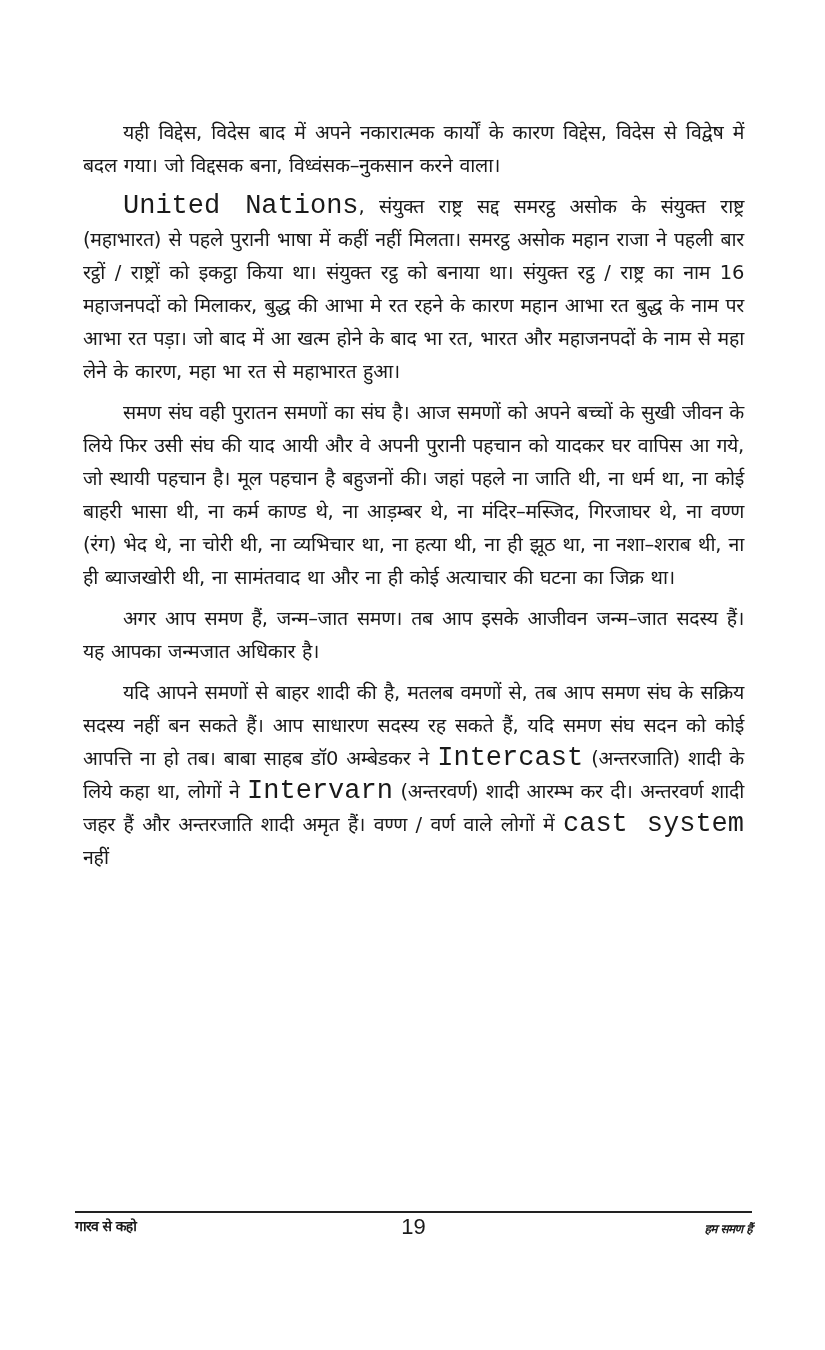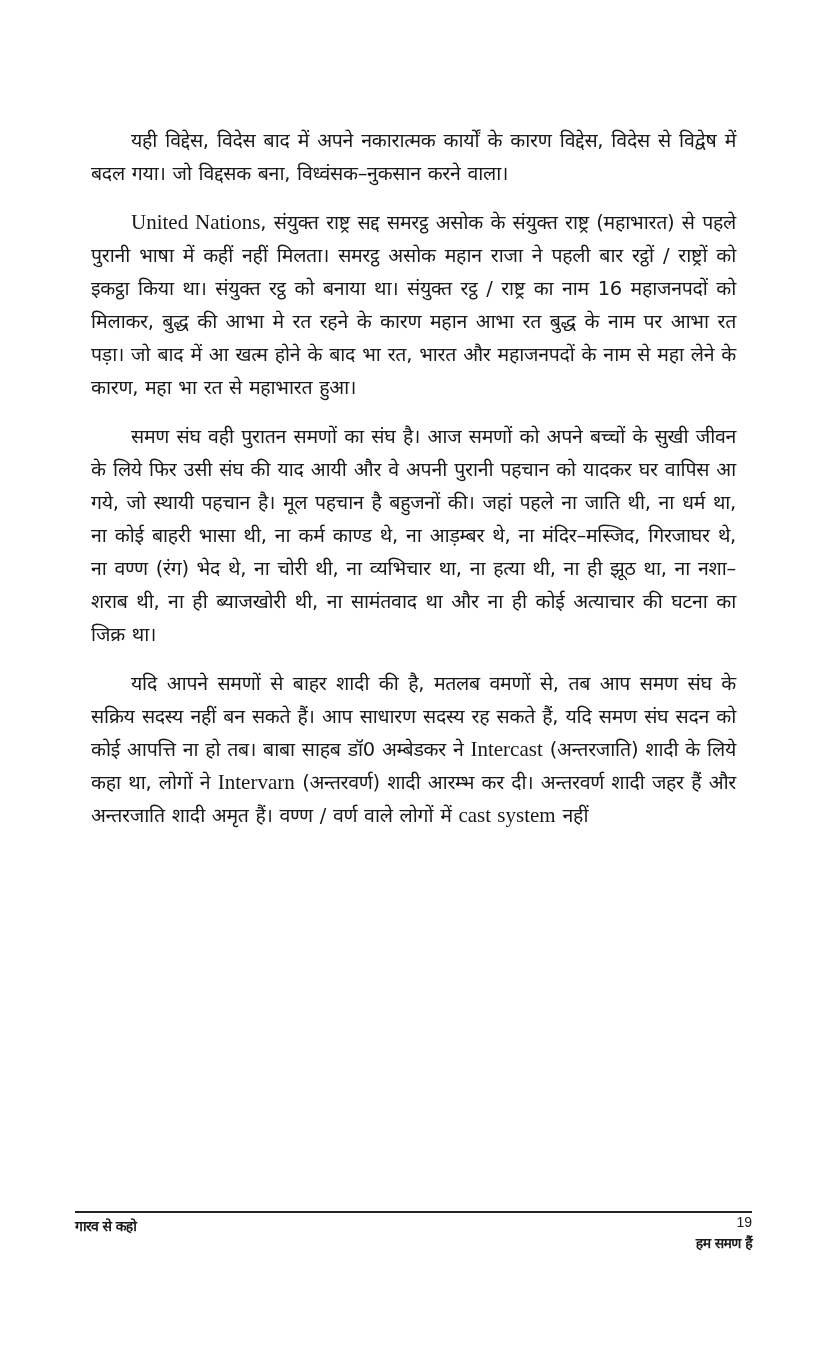--- a/index.html
+++ b/index.html
@@ -14,35 +14,35 @@
     overflow: hidden;
     color: #1a1a1a;
   }
   .page {
     position: absolute;
     left: 75px;
     top: 108px;
     width: 677px;
   }
   .para {
-    margin: 16px;
+    margin: 8px;
     font-family: "DejaVu Sans", sans-serif;
     font-size: 19.5px;
     line-height: 33px;
     text-align: justify;
     text-indent: 40px;
     letter-spacing: -0.3px;
     word-spacing: 1px;
   }
   .para + .para {
     margin-top: 0;
   }
   .latin {
-    font-family: Liberation Serif, serif;
-    font-size: 21px;
+    font-family: Liberation Mono, monospace;
+    font-size: 27px;
     letter-spacing: 0;
   }
   .bold {
     font-weight: normal;
   }
   .footer-rule {
     position: absolute;
     left: 75px;
     top: 1211px;
     width: 677px;
@@ -63,48 +63,52 @@
     font-family: "DejaVu Sans", sans-serif;
     font-weight: bold;
     font-size: 14px;
     letter-spacing: -0.6px;
   }
   .footer-center {
     position: absolute;
     left: 0;
     right: 0;
     top: 0;
-    text-align: right;
+    text-align: center;
     font-family: "Liberation Sans", sans-serif;
-    font-size: 14px;
+    font-size: 22px;
   }
   .footer-right {
     position: absolute;
     right: 0;
-    top: 19px;
+    top: 6px;
     font-family: "DejaVu Sans", sans-serif;
     font-weight: bold;
-    font-size: 14px;
+    font-size: 12px;
     letter-spacing: -0.6px;
+    font-style: italic;
   }
 </style>
 </head>
 <body>
 
 <div class="page">
   <p class="para">
     <span>यही विद्देस, विदेस बाद में अपने नकारात्मक कार्यों के कारण विद्देस, विदेस से विद्वेष में बदल गया। जो विद्दसक बना, विध्वंसक–नुकसान करने वाला।</span>
   </p>
   <p class="para">
     <span class="latin">United Nations</span><span>, संयुक्त राष्ट्र सद्द समरट्ठ असोक के संयुक्त राष्ट्र (महाभारत) से पहले पुरानी भाषा में कहीं नहीं मिलता। समरट्ठ असोक महान राजा ने पहली बार रट्ठों / राष्ट्रों को इकट्ठा किया था। संयुक्त रट्ठ को बनाया था। संयुक्त रट्ठ / राष्ट्र का नाम 16 महाजनपदों को मिलाकर, बुद्ध की आभा मे रत रहने के कारण महान आभा रत बुद्ध के नाम पर </span><span class="bold">आभा रत</span><span> पड़ा। जो बाद में आ खत्म होने के बाद भा रत, भारत और महाजनपदों के नाम से महा लेने के कारण, महा भा रत से महाभारत हुआ।</span>
   </p>
   <p class="para">
     <span>समण संघ वही पुरातन समणों का संघ है। आज समणों को अपने बच्चों के सुखी जीवन के लिये फिर उसी संघ की याद आयी और वे अपनी पुरानी पहचान को यादकर घर वापिस आ गये, जो स्थायी पहचान है। मूल पहचान है बहुजनों की। जहां पहले ना जाति थी, ना धर्म था, ना कोई बाहरी भासा थी, ना कर्म काण्ड थे, ना आड़म्बर थे, ना मंदिर–मस्जिद, गिरजाघर थे, ना वण्ण (रंग) भेद थे, ना चोरी थी, ना व्यभिचार था, ना हत्या थी, ना ही झूठ था, ना नशा–शराब थी, ना ही ब्याजखोरी थी, ना सामंतवाद था और ना ही कोई अत्याचार की घटना का जिक्र था।</span>
   </p>
   <p class="para">
+    <span>अगर आप समण हैं, जन्म–जात समण। तब आप इसके आजीवन जन्म–जात सदस्य हैं। यह आपका जन्मजात अधिकार है।</span>
+  </p>
+  <p class="para">
     <span>यदि आपने समणों से बाहर शादी की है, मतलब वमणों से, तब आप समण संघ के सक्रिय सदस्य नहीं बन सकते हैं। आप साधारण सदस्य रह सकते हैं, यदि समण संघ सदन को कोई आपत्ति ना हो तब। बाबा साहब डॉ0 अम्बेडकर ने </span><span class="latin">Intercast</span><span> (अन्तरजाति) शादी के लिये कहा था, लोगों ने </span><span class="latin">Intervarn</span><span> (अन्तरवर्ण) शादी आरम्भ कर दी। अन्तरवर्ण शादी जहर हैं और अन्तरजाति शादी अमृत हैं। वण्ण / वर्ण वाले लोगों में </span><span class="latin">cast system</span><span> नहीं</span>
   </p>
 </div>
 
 <div class="footer-rule"></div>
 <div class="footer">
   <span class="footer-left">गारव से कहो</span>
   <span class="footer-center">19</span>
   <span class="footer-right">हम समण हैं</span>
 </div>

